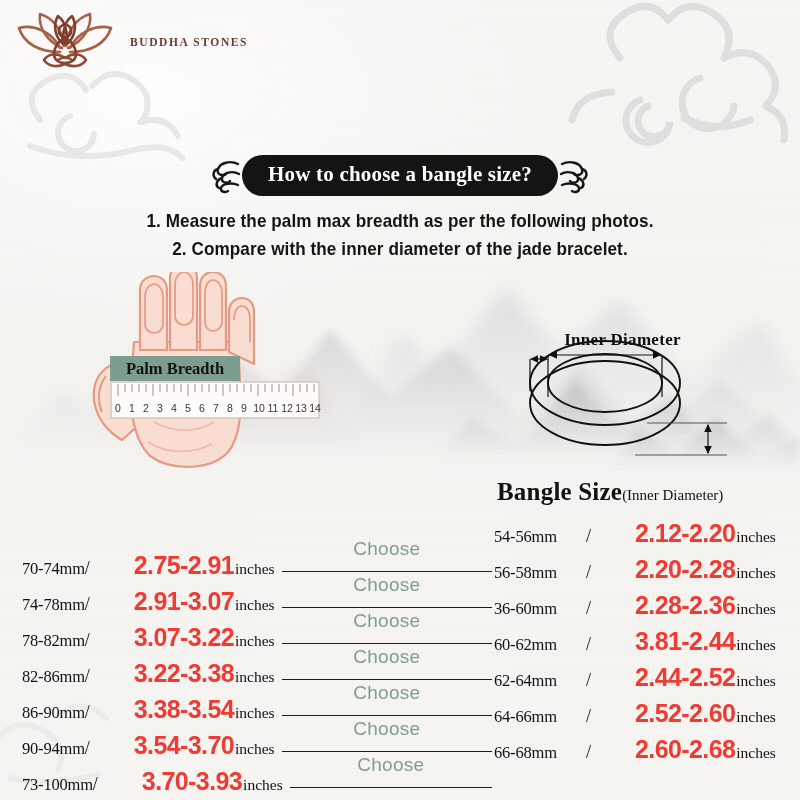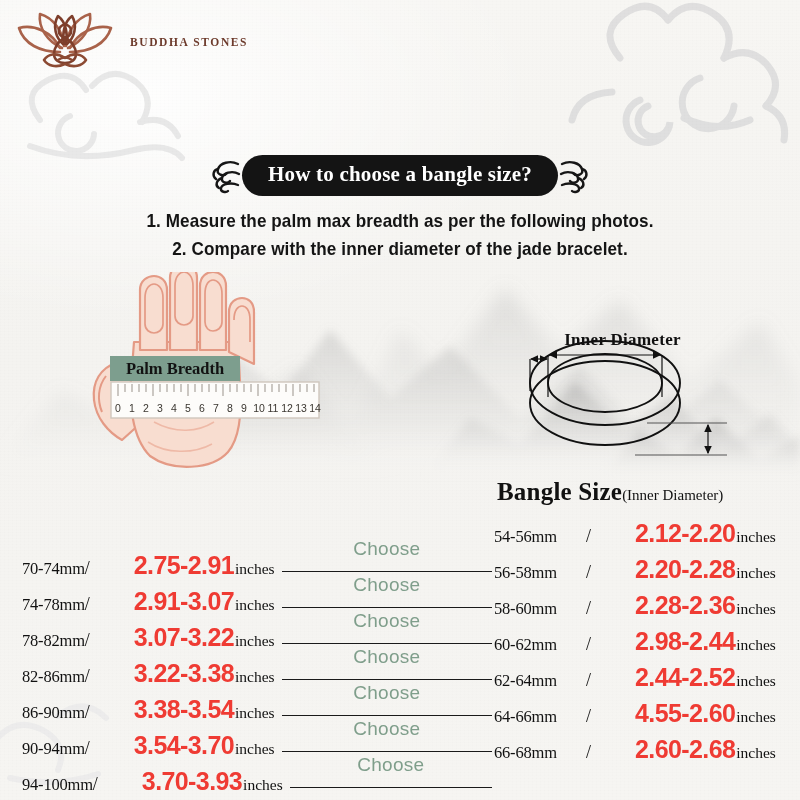--- a/index.html
+++ b/index.html
@@ -389,21 +389,21 @@
         <span class="mm">90-94mm</span>
         <span class="slash">/</span>
         <span class="inch">3.54-3.70</span>
         <span class="unit">inches</span>
         <span class="choose-cell">
           <span class="choose-text">Choose</span>
           <span class="choose-line"></span>
         </span>
       </div>
       <div class="row">
-        <span class="mm">94-100mm</span>
+        <span class="mm">73-100mm</span>
         <span class="slash">/</span>
         <span class="inch">3.70-3.93</span>
         <span class="unit">inches</span>
         <span class="choose-cell">
           <span class="choose-text">Choose</span>
           <span class="choose-line"></span>
         </span>
       </div>
     </div>
   <div class="table" id="table-right">
@@ -413,41 +413,41 @@
         <span class="inch">2.12-2.20</span>
         <span class="unit">inches</span>
       </div>
       <div class="row">
         <span class="mm mm-right">56-58mm</span>
         <span class="slash">/</span>
         <span class="inch">2.20-2.28</span>
         <span class="unit">inches</span>
       </div>
       <div class="row">
-        <span class="mm mm-right">58-60mm</span>
+        <span class="mm mm-right">36-60mm</span>
         <span class="slash">/</span>
         <span class="inch">2.28-2.36</span>
         <span class="unit">inches</span>
       </div>
       <div class="row">
         <span class="mm mm-right">60-62mm</span>
         <span class="slash">/</span>
-        <span class="inch">2.98-2.44</span>
+        <span class="inch">3.81-2.44</span>
         <span class="unit">inches</span>
       </div>
       <div class="row">
         <span class="mm mm-right">62-64mm</span>
         <span class="slash">/</span>
         <span class="inch">2.44-2.52</span>
         <span class="unit">inches</span>
       </div>
       <div class="row">
         <span class="mm mm-right">64-66mm</span>
         <span class="slash">/</span>
-        <span class="inch">4.55-2.60</span>
+        <span class="inch">2.52-2.60</span>
         <span class="unit">inches</span>
       </div>
       <div class="row">
         <span class="mm mm-right">66-68mm</span>
         <span class="slash">/</span>
         <span class="inch">2.60-2.68</span>
         <span class="unit">inches</span>
       </div>
     </div>
 

